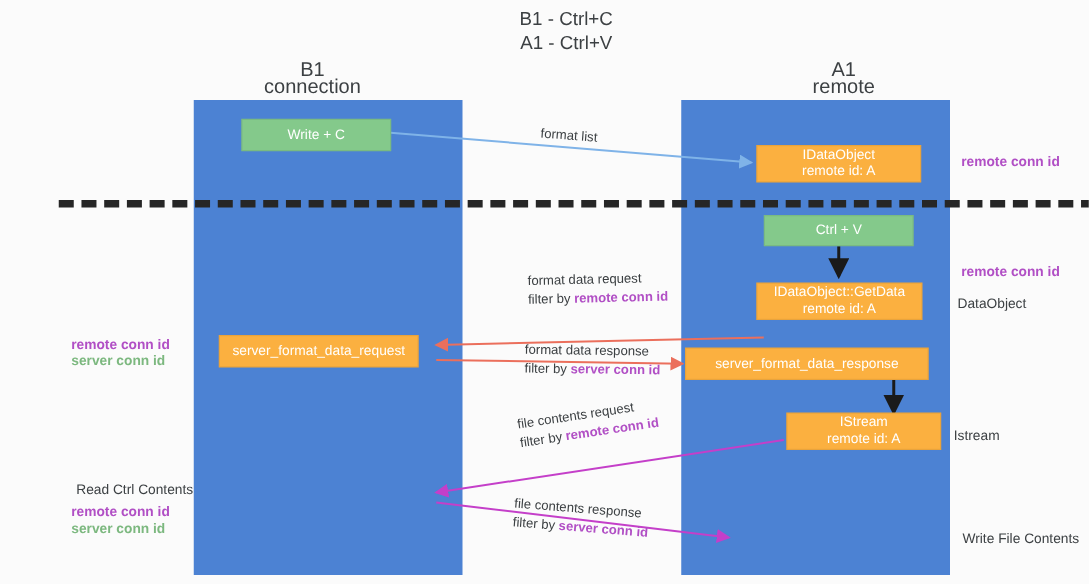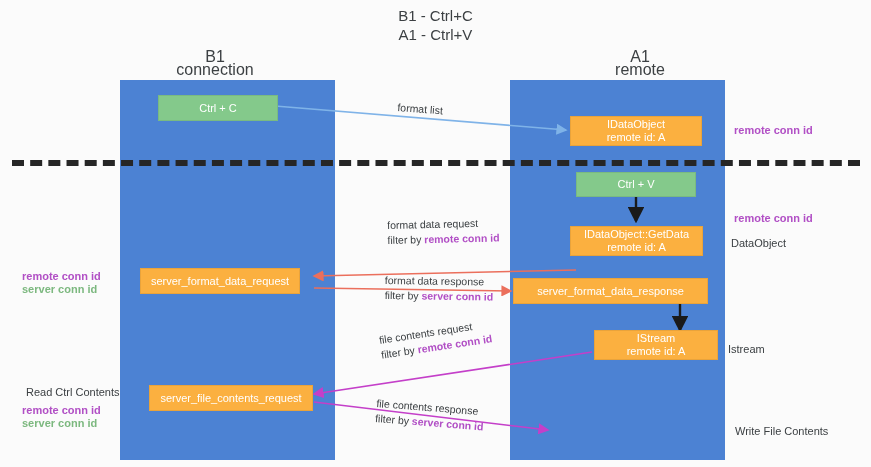--- a/index.html
+++ b/index.html
@@ -4,21 +4,21 @@
 <style>
   html,body{margin:0;padding:0;}
   body{
     width:871px;height:467px;
     background:#fbfbfb;
     font-family:"Liberation Sans","DejaVu Sans",sans-serif;
     position:relative;
     overflow:hidden;
     color:#3c4043;
   }
-  #stage{position:absolute;inset:0;}
+  #stage{position:absolute;inset:0;margin-left:35px;}
 
   
   .title{
     position:absolute;left:0;right:0;top:6px;
     text-align:center;font-size:15px;line-height:19px;color:#3c4043;
     white-space:pre-line;
   }
 
   
   .col-head{
@@ -107,21 +107,21 @@
     <path d="M680,280 L680,330" stroke="#1a1a1a" stroke-width="2.4" fill="none" marker-end="url(#ar-blk)"></path>
 
     <path d="M592,352 L314,394" stroke="#c43fc9" stroke-width="1.6" fill="none" marker-end="url(#ar-mag)"></path>
 
     <path d="M314,402 L548,430" stroke="#c43fc9" stroke-width="1.6" fill="none" marker-end="url(#ar-mag)"></path>
   </svg>
 
   <div class="divider" style="left:12px;top:160px;width:848px;"></div>
 
   <div class="node green" style="left:158px;top:95px;width:120px;height:26px;">
-    <span class="l1">Ctrl + C</span>
+    <span class="l1">Write + C</span>
   </div>
 
   <div class="node orange" style="left:570px;top:116px;width:132px;height:30px;">
     <span class="l1">IDataObject</span>
     <span class="l2">remote id: A</span>
   </div>
 
   <div class="node green" style="left:576px;top:172px;width:120px;height:25px;">
     <span class="l1">Ctrl + V</span>
   </div>
@@ -137,23 +137,20 @@
 
   <div class="node orange" style="left:513px;top:278px;width:195px;height:26px;">
     <span class="l1">server_format_data_response</span>
   </div>
 
   <div class="node orange" style="left:594px;top:330px;width:124px;height:30px;">
     <span class="l1">IStream</span>
     <span class="l2">remote id: A</span>
   </div>
 
-  <div class="node orange" style="left:149px;top:385px;width:164px;height:26px;">
-    <span class="l1">server_file_contents_request</span>
-  </div>
 
 
   <div class="elabel" style="left:398px;top:100px;transform:rotate(4.3deg);">
     <div>format list</div>
   </div>
 
   <div class="elabel" style="left:387px;top:218px;transform:rotate(-1.3deg);">
     <div>format data request</div>
     <div><span>filter by </span><b class="p">remote conn id</b></div>
   </div>

